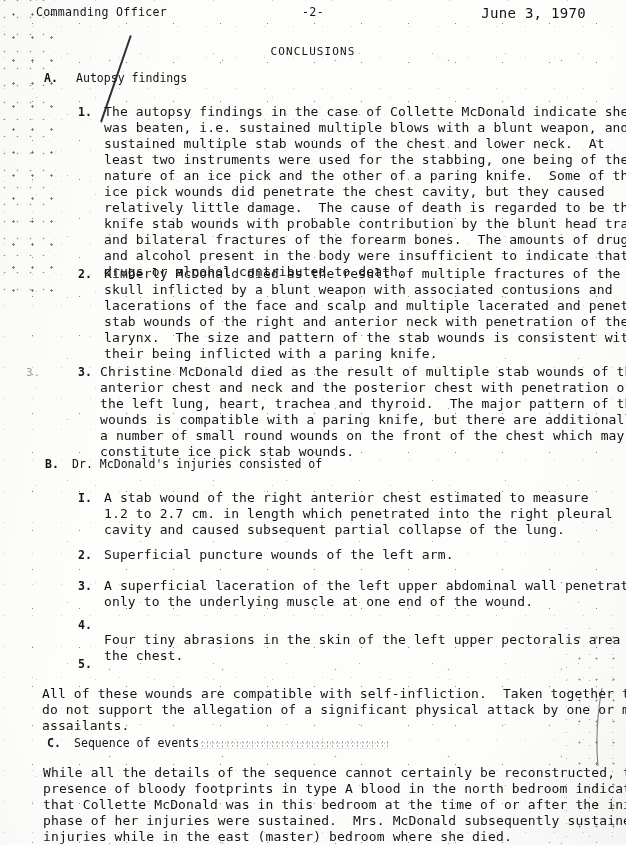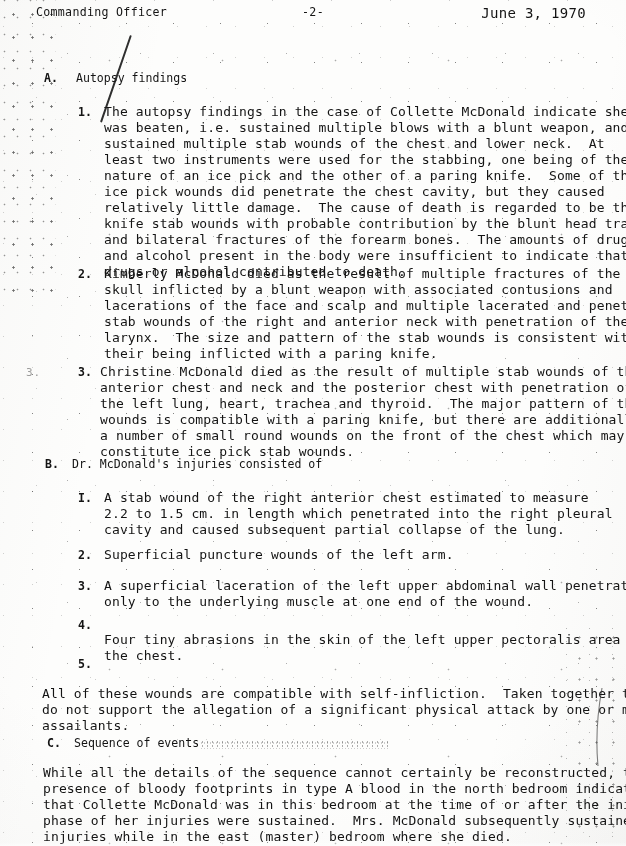--- a/index.html
+++ b/index.html
@@ -190,20 +190,21 @@
 <div id="page">
 
   <div id="paper-tint"></div>
 
   <div id="header">
     <div class="hdr-left">Commanding Officer</div>
     <div class="hdr-center">-2-</div>
     <div class="hdr-right">June 3, 1970</div>
   </div>
 
+  <div id="doc-heading">CONCLUSIONS</div>
 
   <div class="sec-letter" style="left:44px; top:70px;">A.</div>
   <div class="sec-title" style="left:76px; top:70px;">Autopsy findings</div>
 
   <div class="item-num" style="left:78px; top:104px;">1.</div>
   <div class="block" style="left:104px; top:104px;">The autopsy findings in the case of Collette McDonald indicate she
 was beaten, i.e. sustained multiple blows with a blunt weapon, and
 sustained multiple stab wounds of the chest and lower neck.  At
 least two instruments were used for the stabbing, one being of the
 nature of an ice pick and the other of a paring knife.  Some of the
@@ -228,21 +229,21 @@
 the left lung, heart, trachea and thyroid.  The major pattern of the
 wounds is compatible with a paring knife, but there are additionally
 a number of small round wounds on the front of the chest which may
 constitute ice pick stab wounds.</div>
 
   <div class="sec-letter" style="left:45px; top:456px;">B.</div>
   <div class="sec-title" style="left:72px; top:456px;">Dr. McDonald's injuries consisted of</div>
 
   <div class="item-num" style="left:78px; top:490px;">I.</div>
   <div class="block" style="left:104px; top:490px;">A stab wound of the right anterior chest estimated to measure
-2.2 to 1.5 cm. in length which penetrated into the right pleural
+1.2 to 2.7 cm. in length which penetrated into the right pleural
 cavity and caused subsequent partial collapse of the lung.</div>
 
   <div class="item-num" style="left:78px; top:547px;">2.</div>
   <div class="block" style="left:104px; top:547px;">Superficial puncture wounds of the left arm.</div>
 
   <div class="item-num" style="left:78px; top:578px;">3.</div>
   <div class="block" style="left:104px; top:578px;">A superficial laceration of the left upper abdominal wall penetrating
 only to the underlying muscle at one end of the wound.</div>
 
   <div class="item-num" style="left:78px; top:617px;">4.</div>

